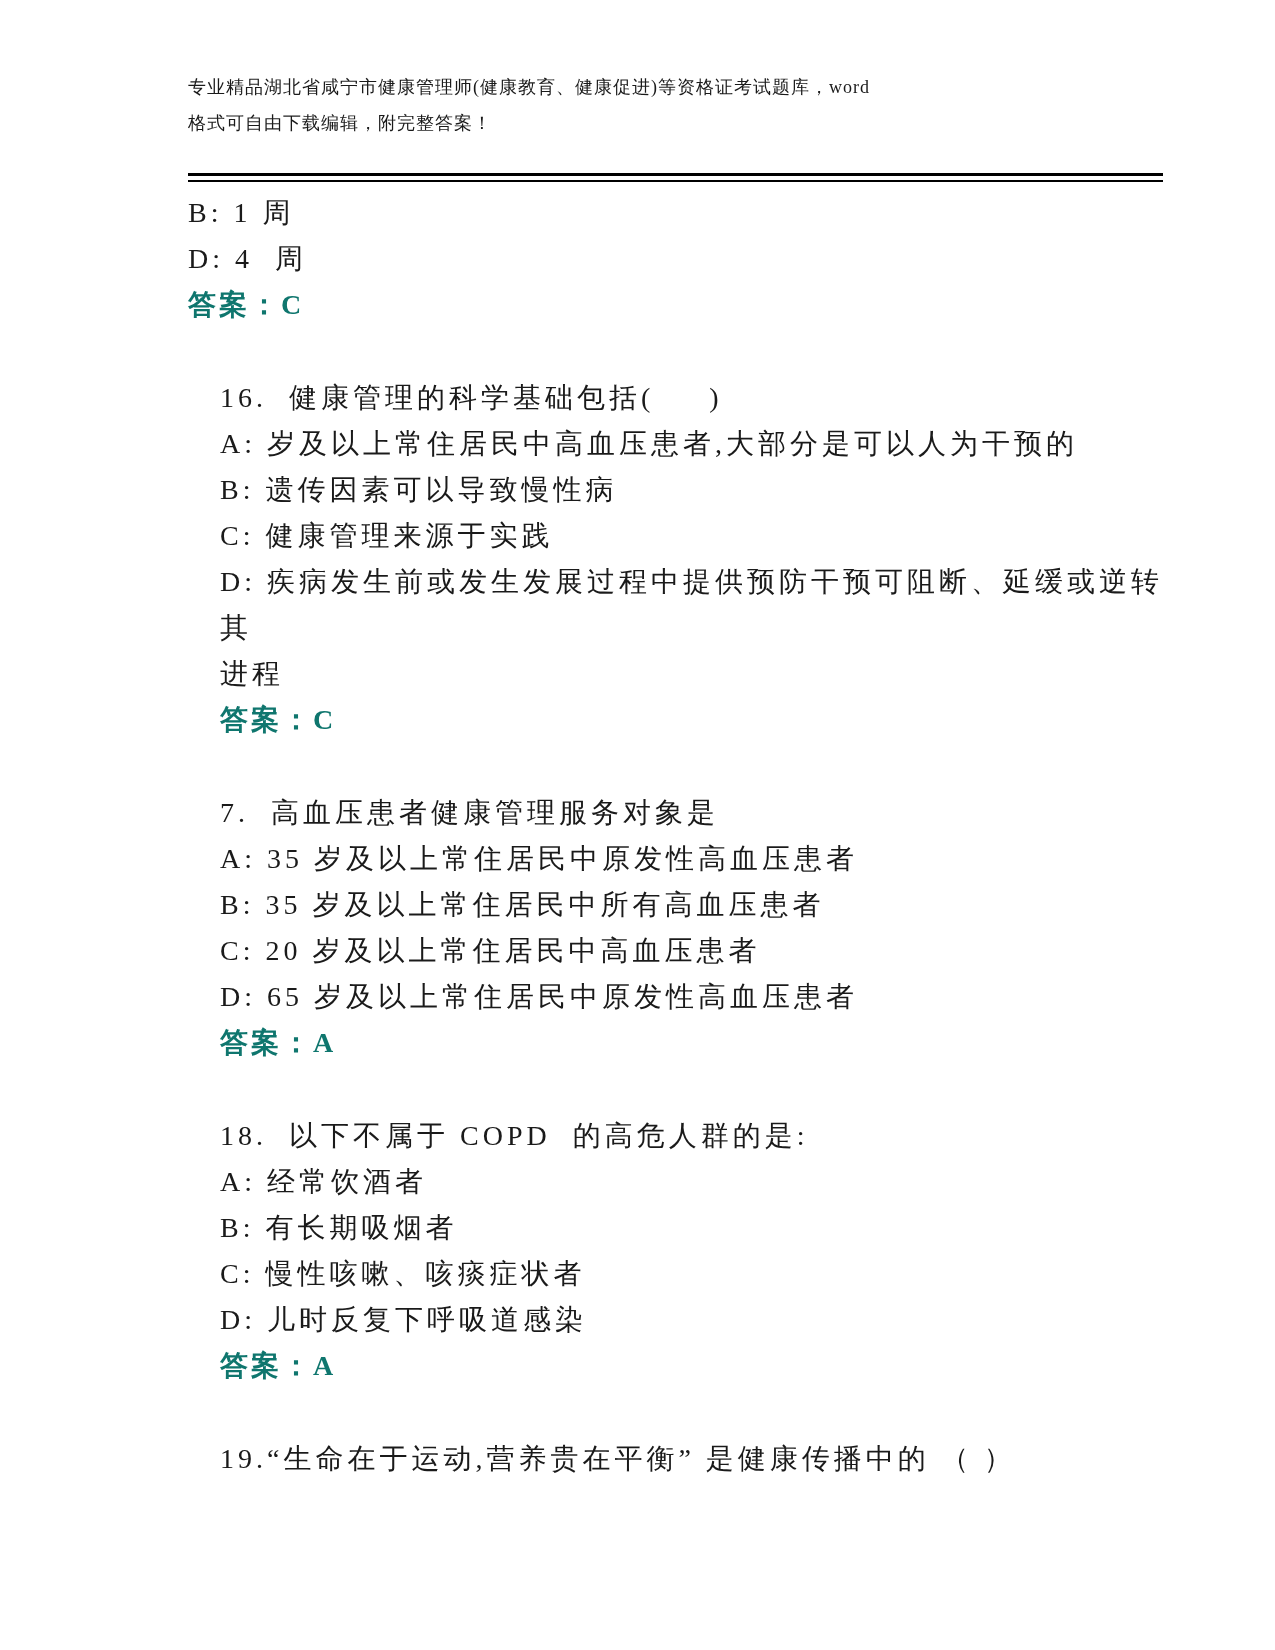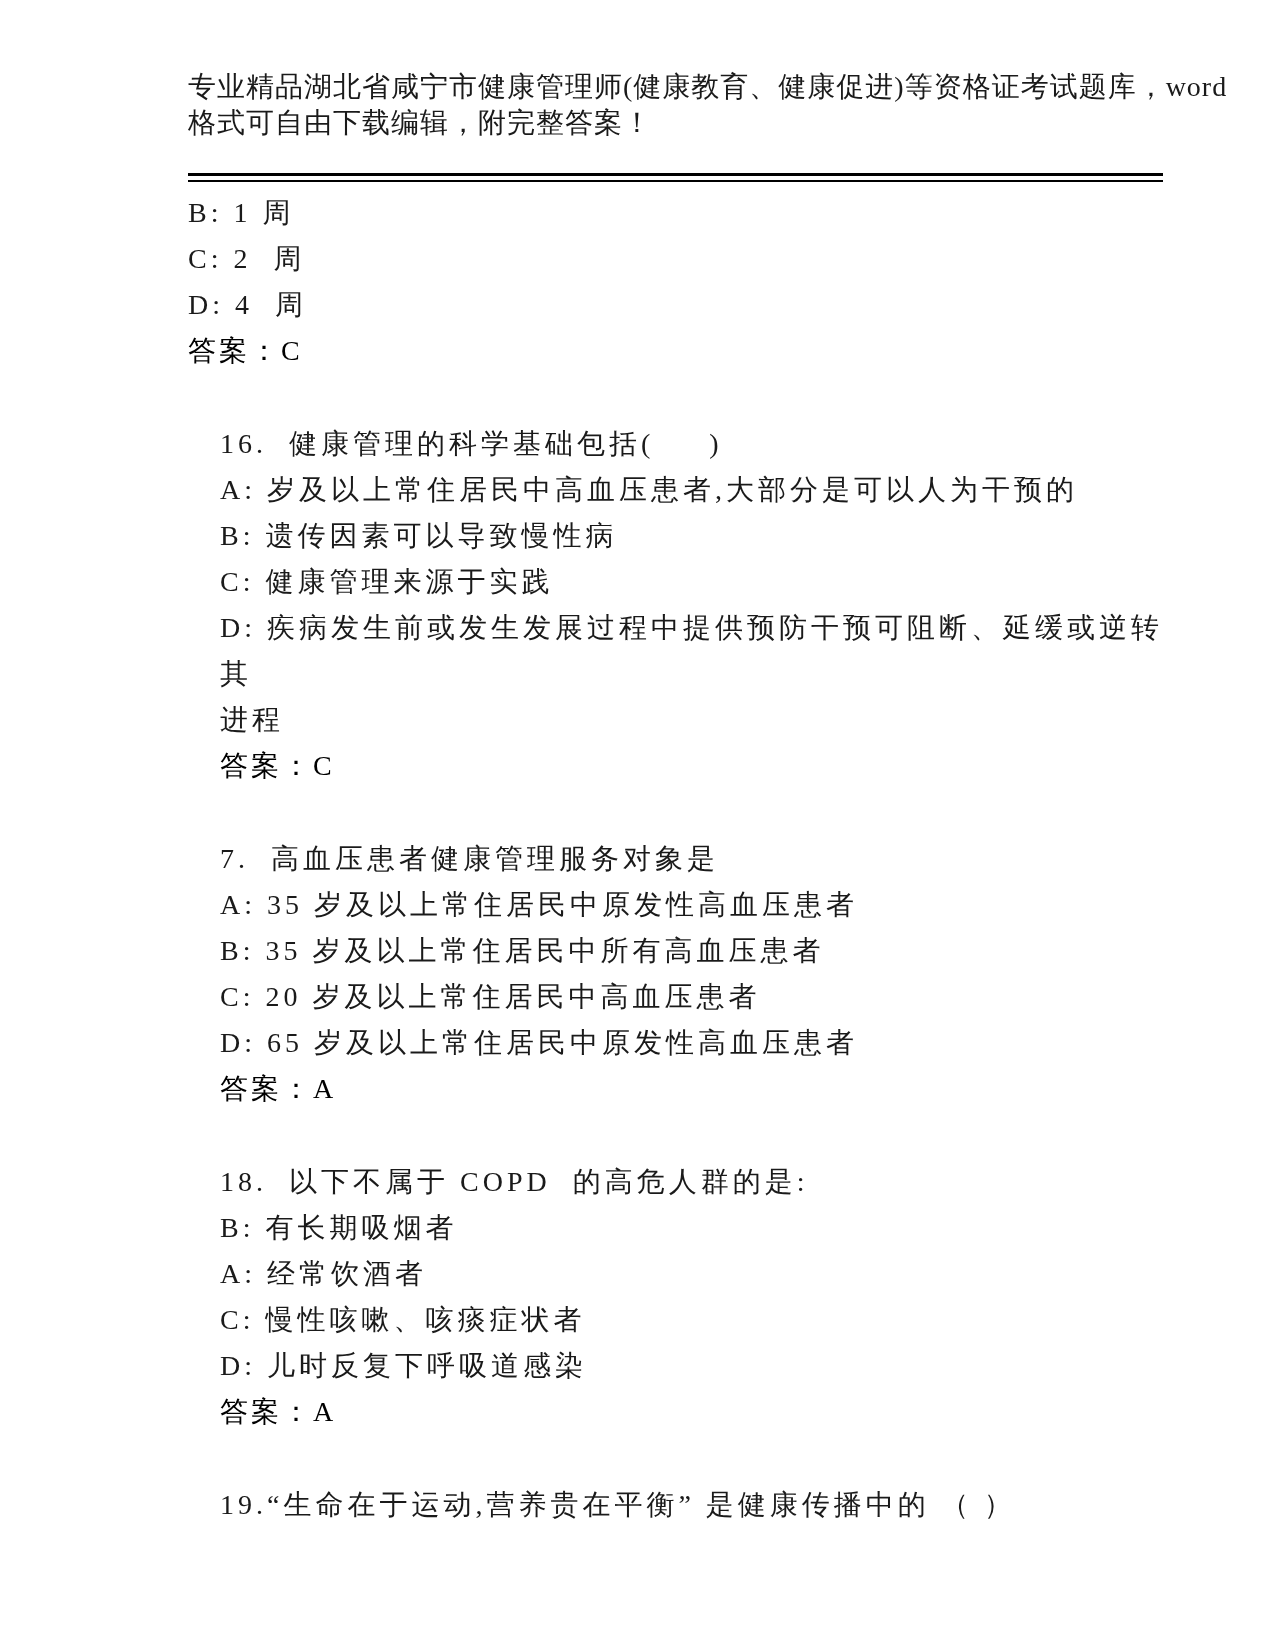--- a/index.html
+++ b/index.html
@@ -17,21 +17,21 @@
     color: #1a1a1a;
   }
   .header {
     position: absolute;
     left: 188px;
     top: 69px;
     width: 980px;
   }
   .header p {
     margin: 0;
-    font-size: 28px;
+    font-size: 18px;
     line-height: 36px;
     letter-spacing: 1px;
     white-space: pre;
     font-weight: 400;
     font-family: Liberation Serif, serif;
   }
   .rule {
     position: absolute;
     left: 188px;
     top: 173px;
@@ -52,42 +52,41 @@
   }
   .doc p {
     margin: 0;
     white-space: pre-wrap;
   }
   .block.q {
     margin-top: 47px;
     margin-left: 32px;
   }
   .answer {
-    font-weight: 400;
+    font-weight: 700;
     letter-spacing: 3px;
-    color: #000000;
+    color: #0f766e;
   }
 </style>
 </head>
 <body>
 
 <div class="page">
 
   <div class="header">
     <p>专业精品湖北省咸宁市健康管理师(健康教育、健康促进)等资格证考试题库，word</p>
     <p>格式可自由下载编辑，附完整答案！</p>
   </div>
 
   <div class="rule"></div>
 
   <div class="doc">
 
     <div class="block">
       <p class="option">B: 1 周</p>
-      <p class="option">C: 2  周</p>
       <p class="option">D: 4  周</p>
       <p class="answer">答案：C</p>
     </div>
 
     <div class="block q">
       <p class="title">16.  健康管理的科学基础包括(     )</p>
       <p class="option">A: 岁及以上常住居民中高血压患者,大部分是可以人为干预的</p>
       <p class="option">B: 遗传因素可以导致慢性病</p>
       <p class="option">C: 健康管理来源于实践</p>
       <p class="option">D: 疾病发生前或发生发展过程中提供预防干预可阻断、延缓或逆转其
@@ -99,22 +98,22 @@
       <p class="title">7.  高血压患者健康管理服务对象是</p>
       <p class="option">A: 35 岁及以上常住居民中原发性高血压患者</p>
       <p class="option">B: 35 岁及以上常住居民中所有高血压患者</p>
       <p class="option">C: 20 岁及以上常住居民中高血压患者</p>
       <p class="option">D: 65 岁及以上常住居民中原发性高血压患者</p>
       <p class="answer">答案：A</p>
     </div>
 
     <div class="block q">
       <p class="title">18.  以下不属于 COPD  的高危人群的是:</p>
+      <p class="option">A: 经常饮酒者</p>
       <p class="option">B: 有长期吸烟者</p>
-      <p class="option">A: 经常饮酒者</p>
       <p class="option">C: 慢性咳嗽、咳痰症状者</p>
       <p class="option">D: 儿时反复下呼吸道感染</p>
       <p class="answer">答案：A</p>
     </div>
 
     <div class="block q">
       <p class="title">19.“生命在于运动,营养贵在平衡” 是健康传播中的 （ ）</p>
     </div>
 
   </div>

